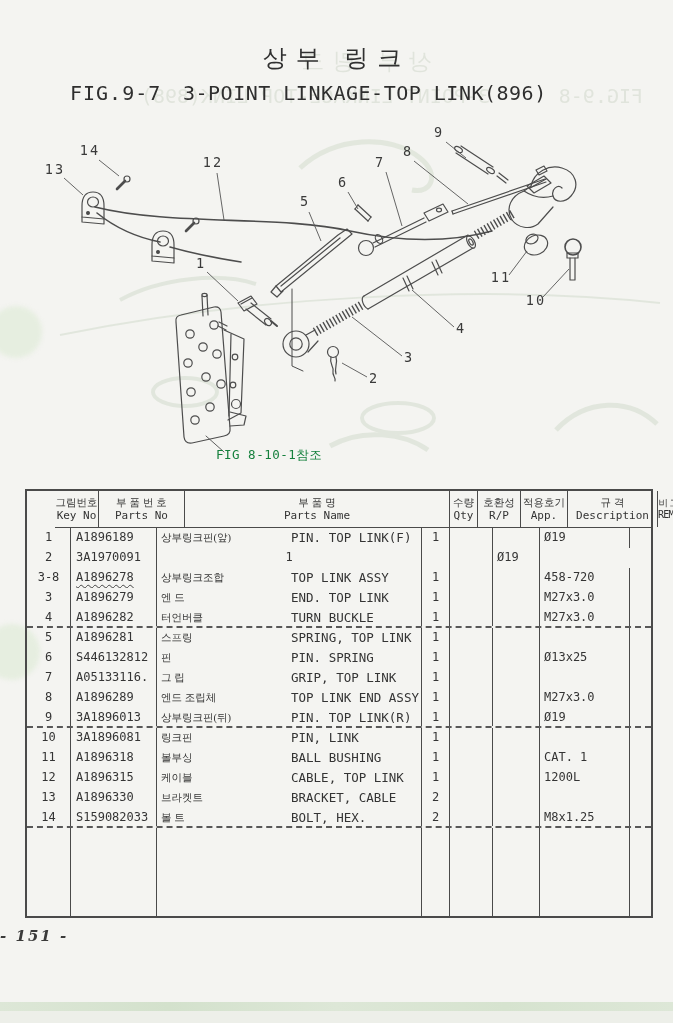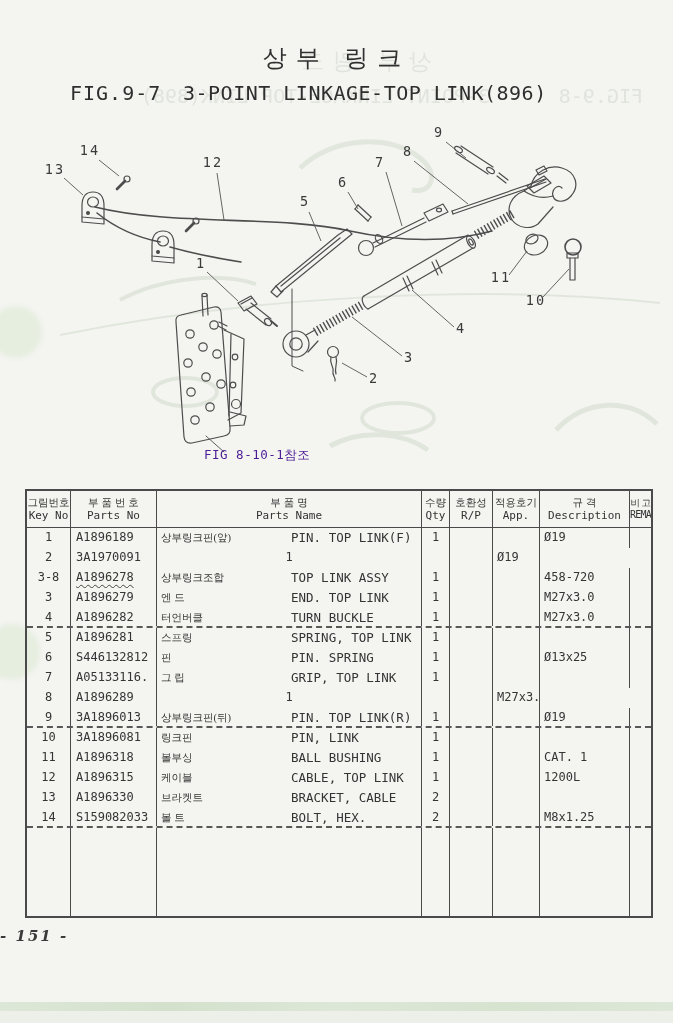--- a/index.html
+++ b/index.html
@@ -28,29 +28,29 @@
   .ghost-fig .gf-title { left:183px; }
 
   
   .title-ko { position:absolute; top:42px; left:0; width:673px; text-align:center;
     font-family:"Liberation Sans",sans-serif; font-size:24px; letter-spacing:9px; color:#303030; }
   .fig-label { position:absolute; left:30px; top:81px; font-size:20px; letter-spacing:1px; color:#2e2e2e;margin-left:40px; }
   .fig-title { position:absolute; left:183px; top:81px; font-size:20px; letter-spacing:.5px; color:#2e2e2e;text-align:center; }
 
   
   .diagram-svg { position:absolute; left:0; top:0; width:673px; height:1023px; pointer-events:none; }
-  .diagram-caption { position:absolute; left:204px; top:447px; font-size:12.5px;
-    letter-spacing:.5px; color:#4c1d95; }
+  .diagram-caption { position:absolute; left:216px; top:447px; font-size:12.5px;
+    letter-spacing:.5px; color:#15803d; }
 
   
   .ptable { position:absolute; left:25px; top:489px; width:628px; height:429px;
     box-sizing:border-box; border:2px solid #4a4a4a; }
   .thead, .trow, .tfill { display:grid;
     grid-template-columns:44px 86px 265px 28px 43px 47px 90px 21px; }
-  .thead { height:36px; border-bottom:1.6px solid #4a4a4a; }
+  .thead { height:36px; border-bottom:1.6px solid #4a4a4a;margin-left:28px; }
   .hcell { box-sizing:border-box; border-right:1px solid #4a4a4a;
     display:flex; flex-direction:column; align-items:center; justify-content:center;
     line-height:1.25; overflow:hidden; }
   .hcell:last-child { border-right:none; }
   .hko { font-family:"Liberation Sans",sans-serif; font-size:10.5px; color:#333; white-space:nowrap; }
   .hen { font-size:11px; color:#333; white-space:nowrap; }
   .hcell.tight .hko { font-size:9.5px; letter-spacing:-.5px; }
   .hcell.tight .hen { font-size:10px; letter-spacing:-.8px;text-align:center; }
 
   .trow { height:20px; box-sizing:border-box; }
@@ -410,20 +410,24 @@
           </div>
           <div class="tcell c-qty">1</div>
           <div class="tcell c-rp"></div>
           <div class="tcell c-app"></div>
           <div class="tcell c-desc"></div>
           <div class="tcell c-rema"></div>
         </div>
         <div class="trow">
           <div class="tcell c-key">8</div>
           <div class="tcell c-pno"><span>A1896289</span></div>
+          <div class="tcell c-name">
+            <span class="name-ko">엔드 조립체</span>
+            <span class="name-en">TOP LINK END ASSY</span>
+          </div>
           <div class="tcell c-qty">1</div>
           <div class="tcell c-rp"></div>
           <div class="tcell c-app"></div>
           <div class="tcell c-desc">M27x3.0</div>
           <div class="tcell c-rema"></div>
         </div>
         <div class="trow group-end">
           <div class="tcell c-key">9</div>
           <div class="tcell c-pno"><span>3A1896013</span></div>
           <div class="tcell c-name">

